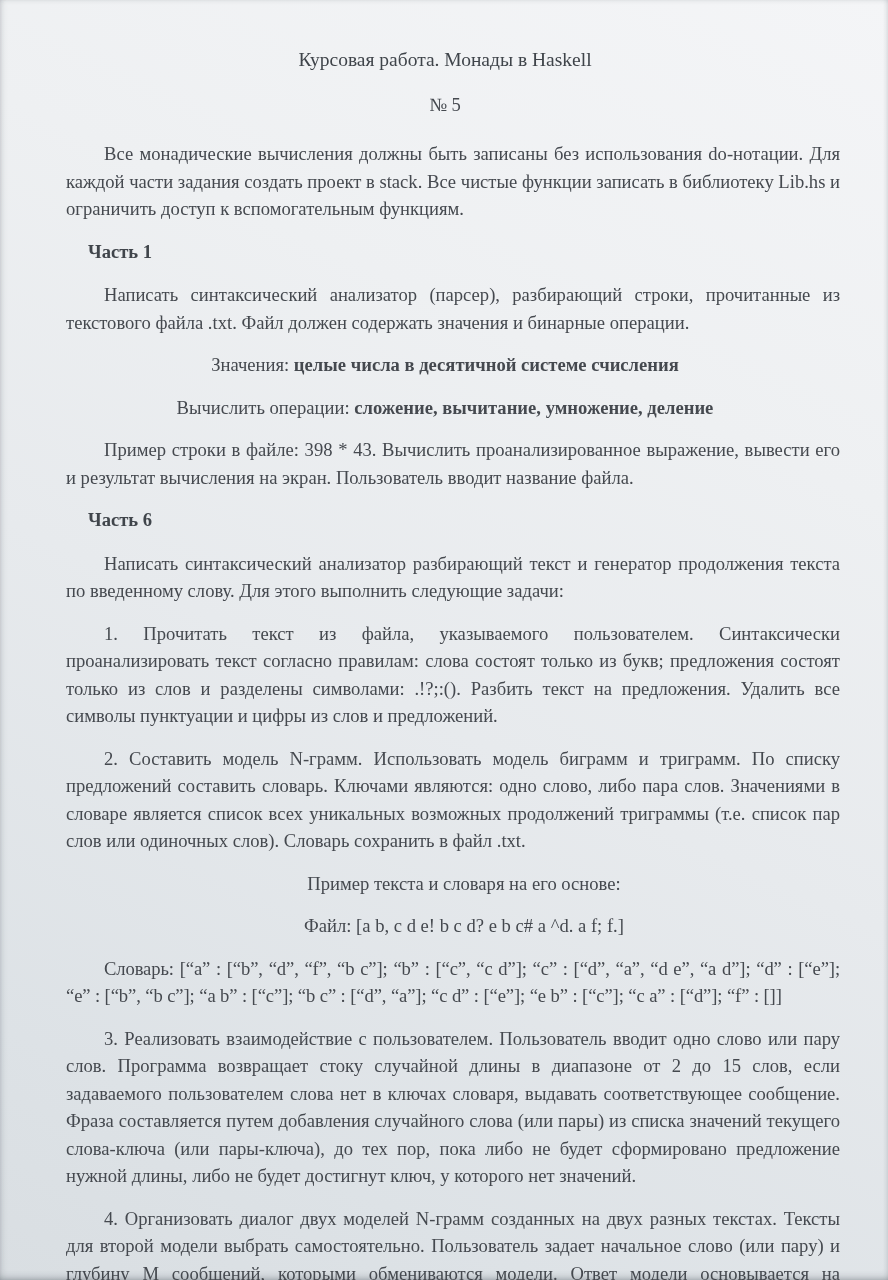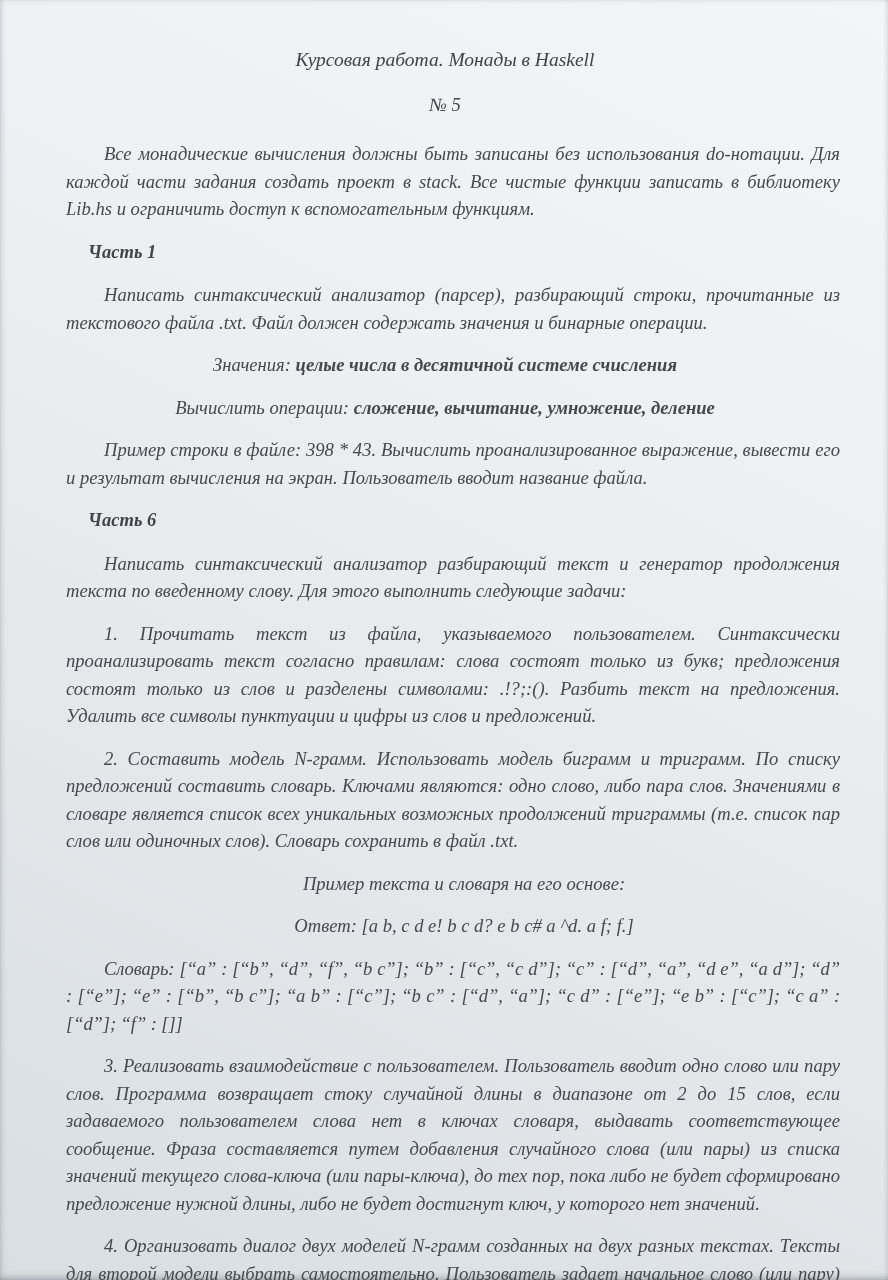--- a/index.html
+++ b/index.html
@@ -16,21 +16,20 @@
   .photo {
     position: relative;
     width: 888px;
     height: 1280px;
     background: linear-gradient(205deg, #f4f5f7 0%, #eef0f2 30%, #e7eaed 55%, #dde2e6 85%, #d9dee2 100%);
     box-shadow:
       inset 0 -5px 10px -5px rgba(40, 50, 60, 0.45),
       inset 4px 0 10px -6px rgba(40, 50, 60, 0.25),
       inset -3px 0 8px -6px rgba(40, 50, 60, 0.20),
       inset 0 3px 8px -6px rgba(40, 50, 60, 0.15);
-    font-style: italic;
   }
   .paper {
     position: relative;
     box-sizing: border-box;
     width: 100%;
     height: 100%;
     padding: 46px 48px 0 50px;
     color: #45494f;
   }
   p {
@@ -96,21 +95,21 @@
     <p class="section-heading">Часть 6</p>
 
     <p class="justified">Написать синтаксический анализатор разбирающий текст и генератор продолжения текста по введенному слову. Для этого выполнить следующие задачи:</p>
 
     <p class="justified">1.  Прочитать текст из файла, указываемого пользователем. Синтаксически проанализировать текст согласно правилам: слова состоят только из букв; предложения состоят только из слов и разделены символами: .!?;:(). Разбить текст на предложения. Удалить все символы пунктуации и цифры из слов и предложений.</p>
 
     <p class="justified">2. Составить модель N-грамм. Использовать модель биграмм и триграмм. По списку предложений составить словарь. Ключами являются: одно слово, либо пара слов. Значениями в словаре является список всех уникальных возможных продолжений триграммы (т.е. список пар слов или одиночных слов). Словарь сохранить в файл .txt.</p>
 
     <p class="indented">Пример текста и словаря на его основе:</p>
 
-    <p class="indented">Ответ: [a b, c d e! b c d? e b c# a ^d. a f; f.]</p>
+    <p class="indented">Файл: [a b, c d e! b c d? e b c# a ^d. a f; f.]</p>
 
     <p class="justified dict-line">Словарь: [“a” : [“b”, “d”, “f”, “b c”]; “b” : [“c”, “c d”]; “c” : [“d”, “a”, “d e”, “a d”]; “d” : [“e”]; “e” : [“b”, “b c”]; “a b” : [“c”]; “b c” : [“d”, “a”]; “c d” : [“e”]; “e b” : [“c”]; “c a” : [“d”]; “f” : []]</p>
 
     <p class="justified">3. Реализовать взаимодействие с пользователем. Пользователь вводит одно слово или пару слов. Программа возвращает стоку случайной длины в диапазоне от 2 до 15 слов, если задаваемого пользователем слова нет в ключах словаря, выдавать соответствующее сообщение. Фраза составляется путем добавления случайного слова (или пары) из списка значений текущего слова-ключа (или пары-ключа), до тех пор, пока либо не будет сформировано предложение нужной длины, либо не будет достигнут ключ, у которого нет значений.</p>
 
     <p class="justified">4. Организовать диалог двух моделей N-грамм созданных на двух разных текстах. Тексты для второй модели выбрать самостоятельно. Пользователь задает начальное слово (или пару) и глубину М сообщений, которыми обмениваются модели. Ответ модели основывается на последнем слове из предложения оппонента (если последнее слово отсутствует в словаре, то предпоследнее и т.д. пока не будет найдено подходящее слово или не закончится предложение оппонента)</p>
 
   </main>
 </div>
 

